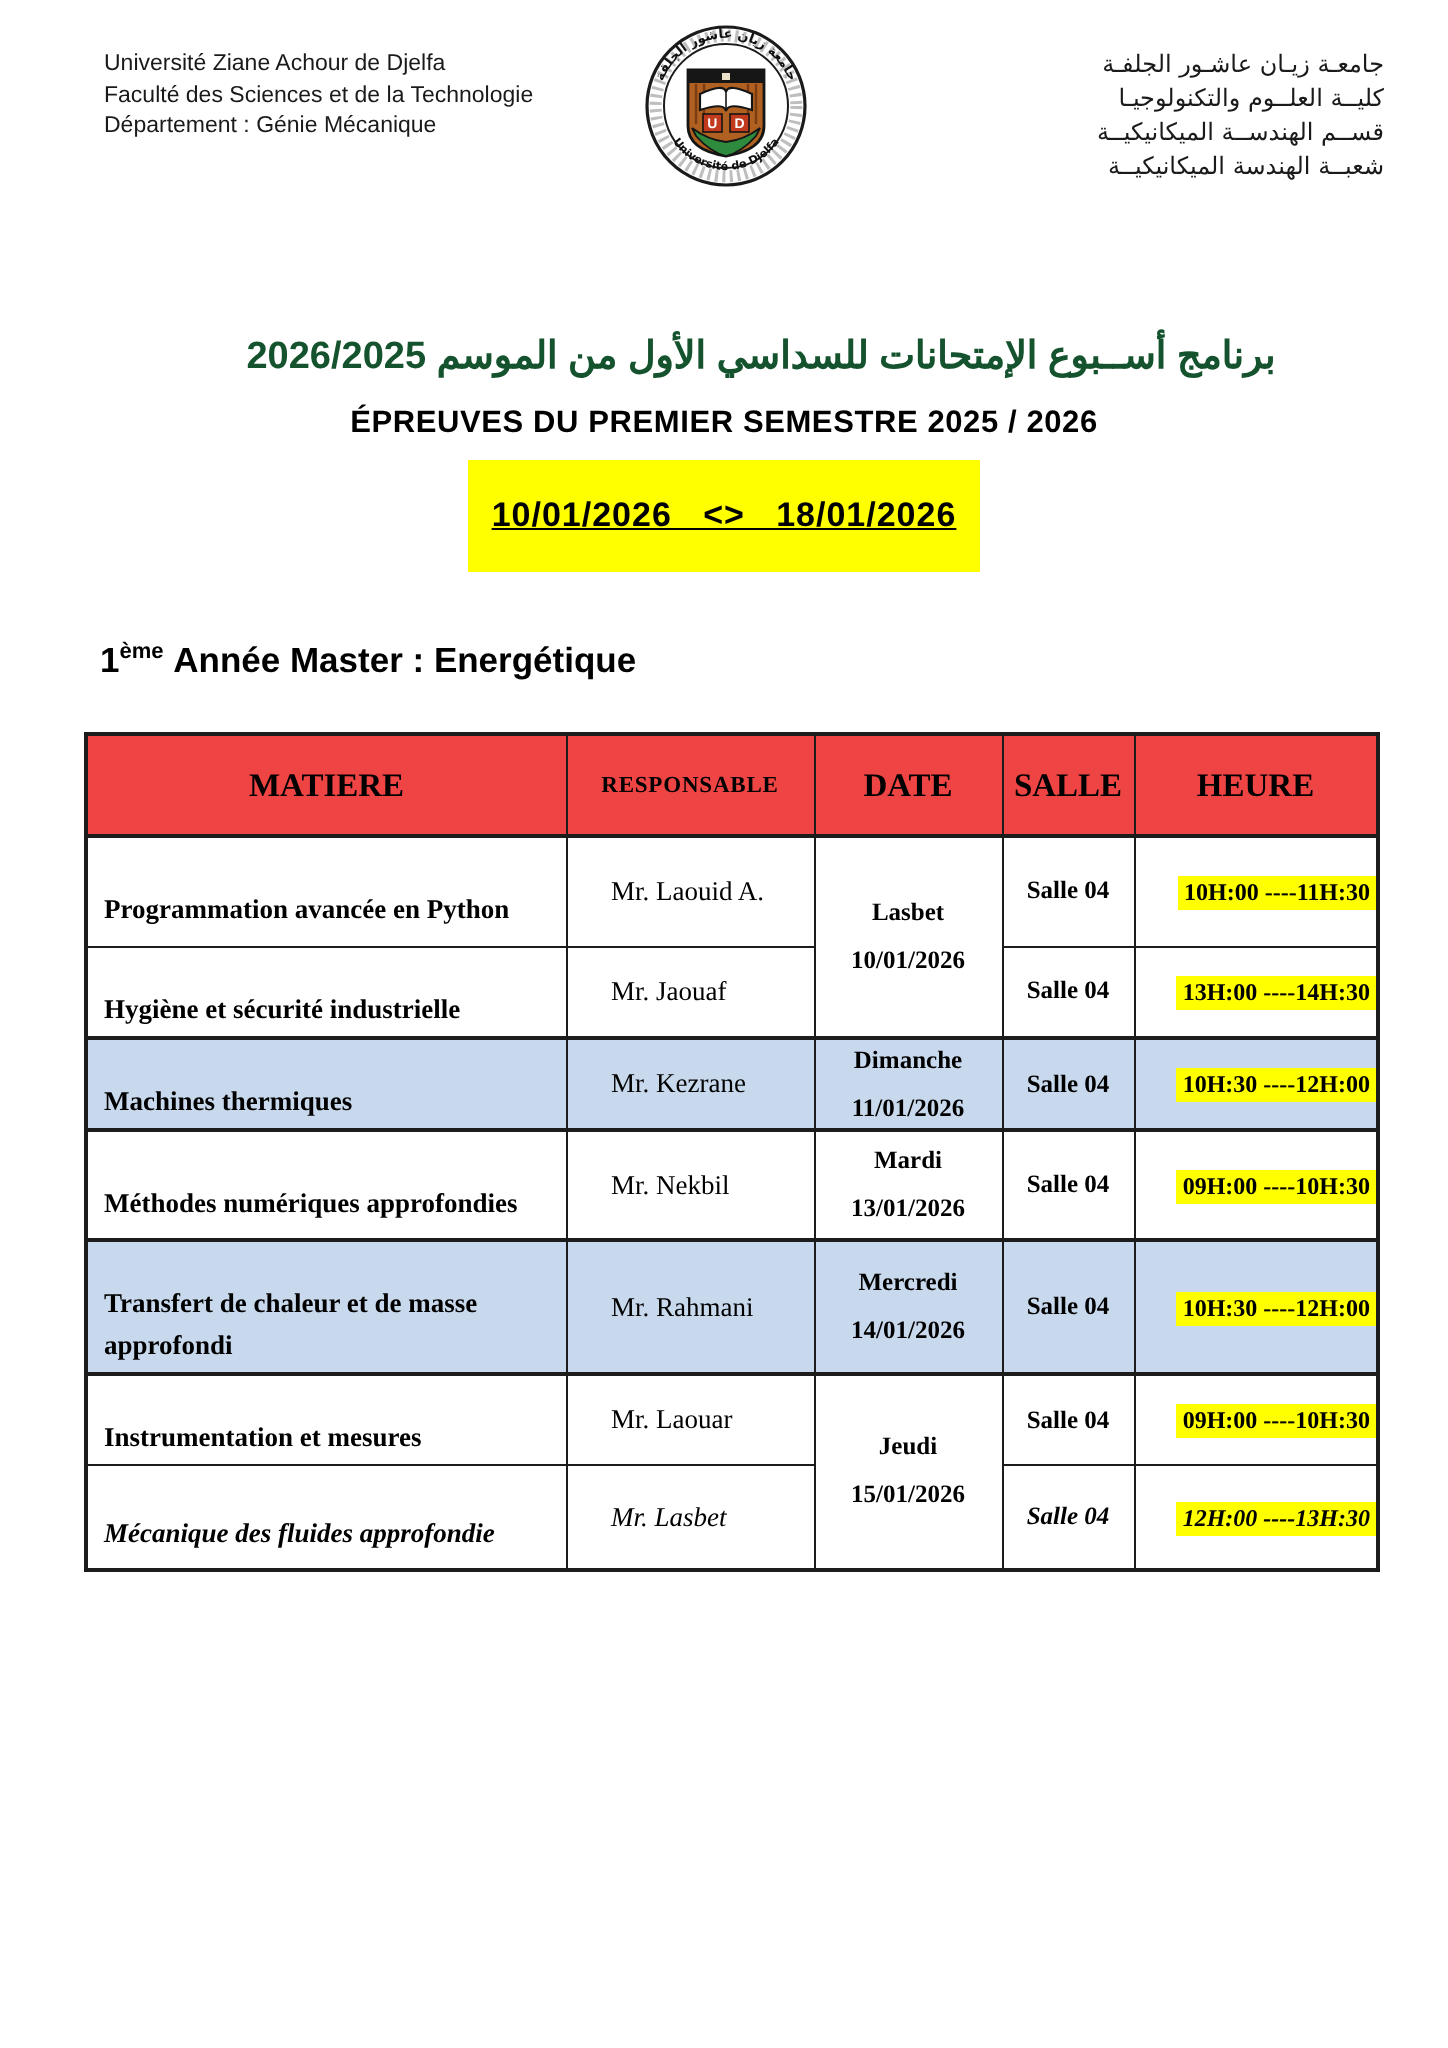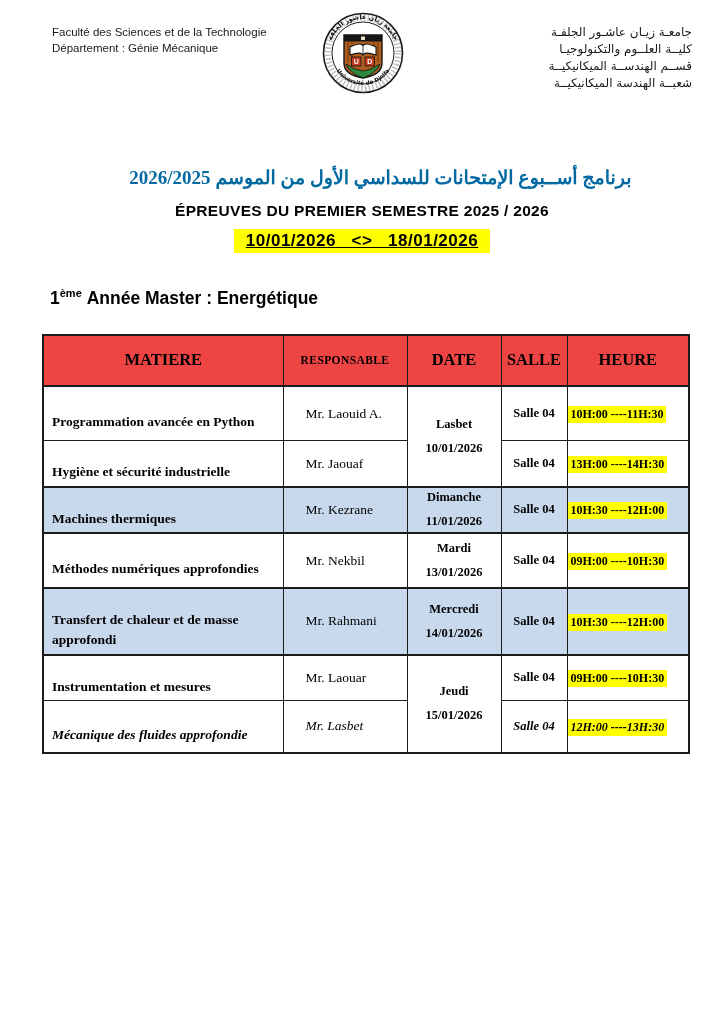--- a/index.html
+++ b/index.html
@@ -9,57 +9,58 @@
 
   
   .top-header { position:relative; height:104px; padding:24px 30px 0 52px; }
   .hdr-left { position:absolute; left:52px; top:25px; font-size:11.5px; line-height:15.5px; color:#1a1a1a; }
   .hdr-right { position:absolute; right:32px; top:24px; direction:rtl; text-align:right;
                font-family:"DejaVu Sans", sans-serif; font-size:12px; line-height:17px; color:#1a1a1a; }
   .logo-wrap { position:absolute; left:322px; top:12px; width:82px; height:82px; }
 
   
   .titles { margin-top:62px; text-align:center; }
-  .title-ar { direction:rtl; font-family:Liberation Serif, serif; font-weight:bold; font-size:19px; color:#0369a1;margin-left:37px; }
+  .title-ar { direction:rtl; font-family:Liberation Sans, sans-serif; font-weight:bold; font-size:19px; color:#14532d;margin-left:37px; }
   .title-fr { margin-top:13px; font-family:Liberation Sans, sans-serif; font-weight:bold; font-size:15.5px; letter-spacing:.3px; }
   .date-range-line { margin-top:9px; }
   .date-range { display:inline-block; background:#ffff00; font-weight:bold; font-size:17px;
-                text-decoration:underline; padding:2px 12px; letter-spacing:.5px; }
+                text-decoration:underline; padding:18px 12px; letter-spacing:.5px; }
 
   
   .section-heading { margin:34px 0 0 50px; font-size:17.5px; font-weight:bold; }
   .section-heading sup { font-size:11px; }
 
   
   table.sched { margin:25px 0 0 42px; width:646px; border-collapse:collapse; table-layout:fixed;
                 border:2px solid #1c1c1c; }
   .sched th, .sched td { border:1px solid #1c1c1c; vertical-align:middle; overflow:hidden; }
   .sched tr.thick td, .sched tr.thick th { border-top-width:2px; }
   .sched thead tr { height:51px; }
   .sched thead th { font-family:"Liberation Serif", serif; font-weight:bold; font-size:16.5px; text-align:center; background:#ef4444; }
   .sched thead th.resp { font-size:11.5px; letter-spacing:.4px; }
   tr.h55 { height:55px; } tr.h46 { height:46px; } tr.h52 { height:52px;font-style:italic; }
   td.matiere { font-family:"Liberation Serif", serif; font-weight:bold; font-size:13.5px;
                text-align:left; padding:21px 4px 3px 8px; line-height:1.5;margin-left:36px; }
   td.resp { font-family:"Liberation Serif", serif; font-size:13.5px; text-align:left; padding-left:22px; }
   td.date { font-family:"Liberation Serif", serif; font-weight:bold; font-size:12.5px; text-align:center; }
   td.date .d1 { margin-bottom:9px; }
   td.salle { font-family:"Liberation Serif", serif; font-weight:bold; font-size:12.5px; text-align:center; }
-  td.heure { text-align:left; }
+  td.heure { text-align:right; }
   td.heure .hl { display:inline-block; background:#ffff00; font-family:"Liberation Serif", serif;
                  font-weight:bold; font-size:12px; padding:1px 3px; white-space:nowrap; }
   tr.blue td { background:#c9d9ed; }
 </style>
 </head>
 <body>
 
 <div class="page">
 
   <div class="top-header">
     <div class="hdr-left">
+      <div>Université Ziane Achour de Djelfa</div>
       <div>Faculté des Sciences et de la Technologie</div>
       <div>Département : Génie Mécanique</div>
     </div>
 
     <div class="logo-wrap">
       <svg width="82" height="82" viewBox="0 0 82 82">
         <circle cx="41" cy="41" r="39.5" fill="#ffffff" stroke="#1b1b1b" stroke-width="1.6"></circle>
         <circle cx="41" cy="41" r="31" fill="#ffffff" stroke="#1b1b1b" stroke-width="1"></circle>
         <circle cx="41" cy="41" r="35.2" fill="none" stroke="#444" stroke-width="6" stroke-dasharray="1.5 2.2" opacity="0.35"></circle>
         <defs>

